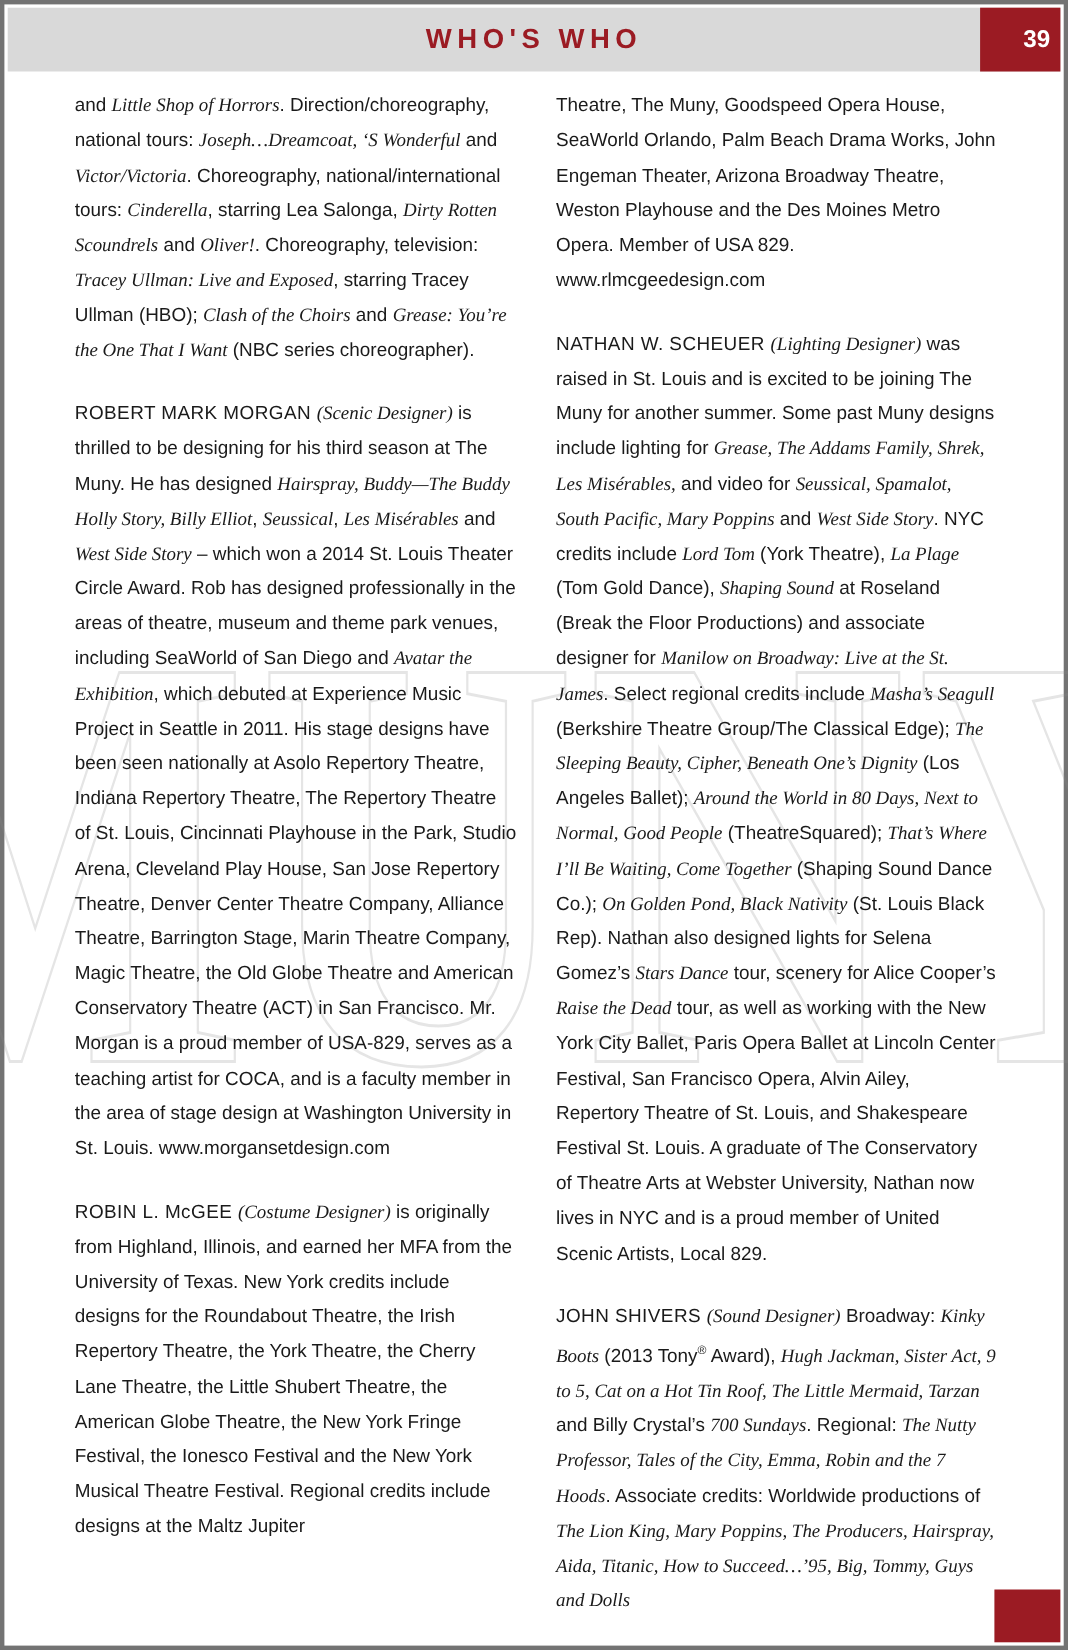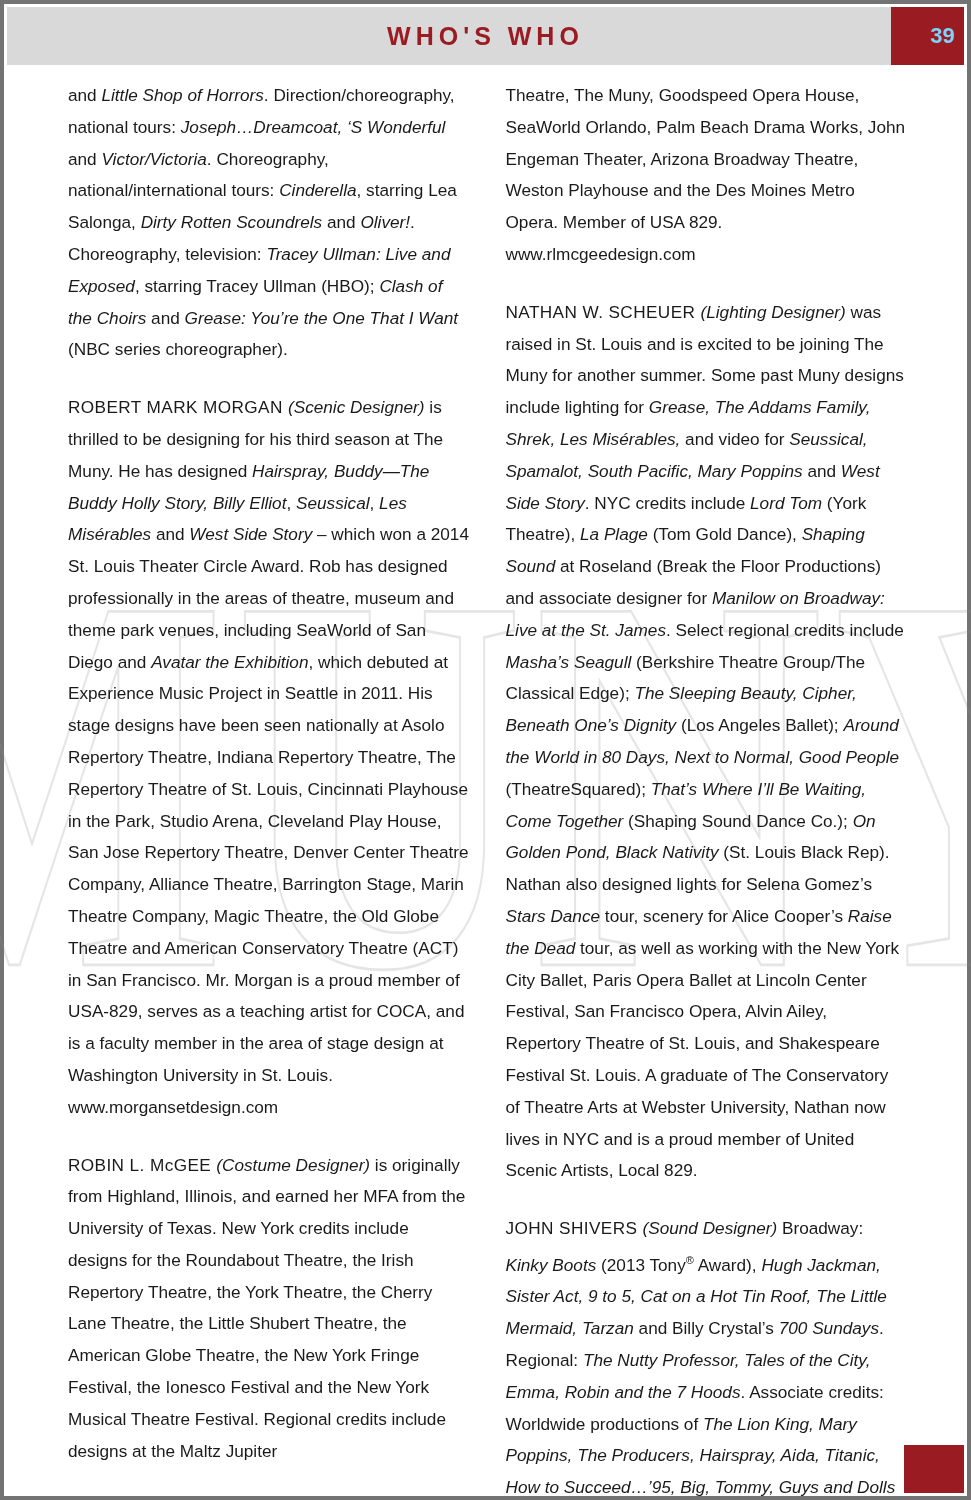--- a/index.html
+++ b/index.html
@@ -47,21 +47,21 @@
     top: 3px;
     right: 3px;
     width: 73px;
     height: 58px;
     background: #9b1b23;
     display: flex;
     align-items: center;
     justify-content: center;
   }
   .page-number {
-    color: #7dd3fc;
+    color: #ffffff;
     font-size: 22px;
     font-weight: bold;
     margin-left: 30px;
   }
   
   .watermark {
     position: absolute;
     left: 0;
     top: 430px;
     width: 971px;
@@ -106,20 +106,21 @@
   }
   .col p:last-child {
     margin-bottom: 0;
   }
   .nm {
     font-weight: normal;
     letter-spacing: 0.4px;
   }
   .it {
     font-style: italic;
+    font-family: Liberation Serif, serif;
   }
   .sup {
     font-size: 11px;
     vertical-align: super;
   }
   .bottom-tab {
     position: absolute;
     right: 3px;
     bottom: 3px;
     width: 60px;

